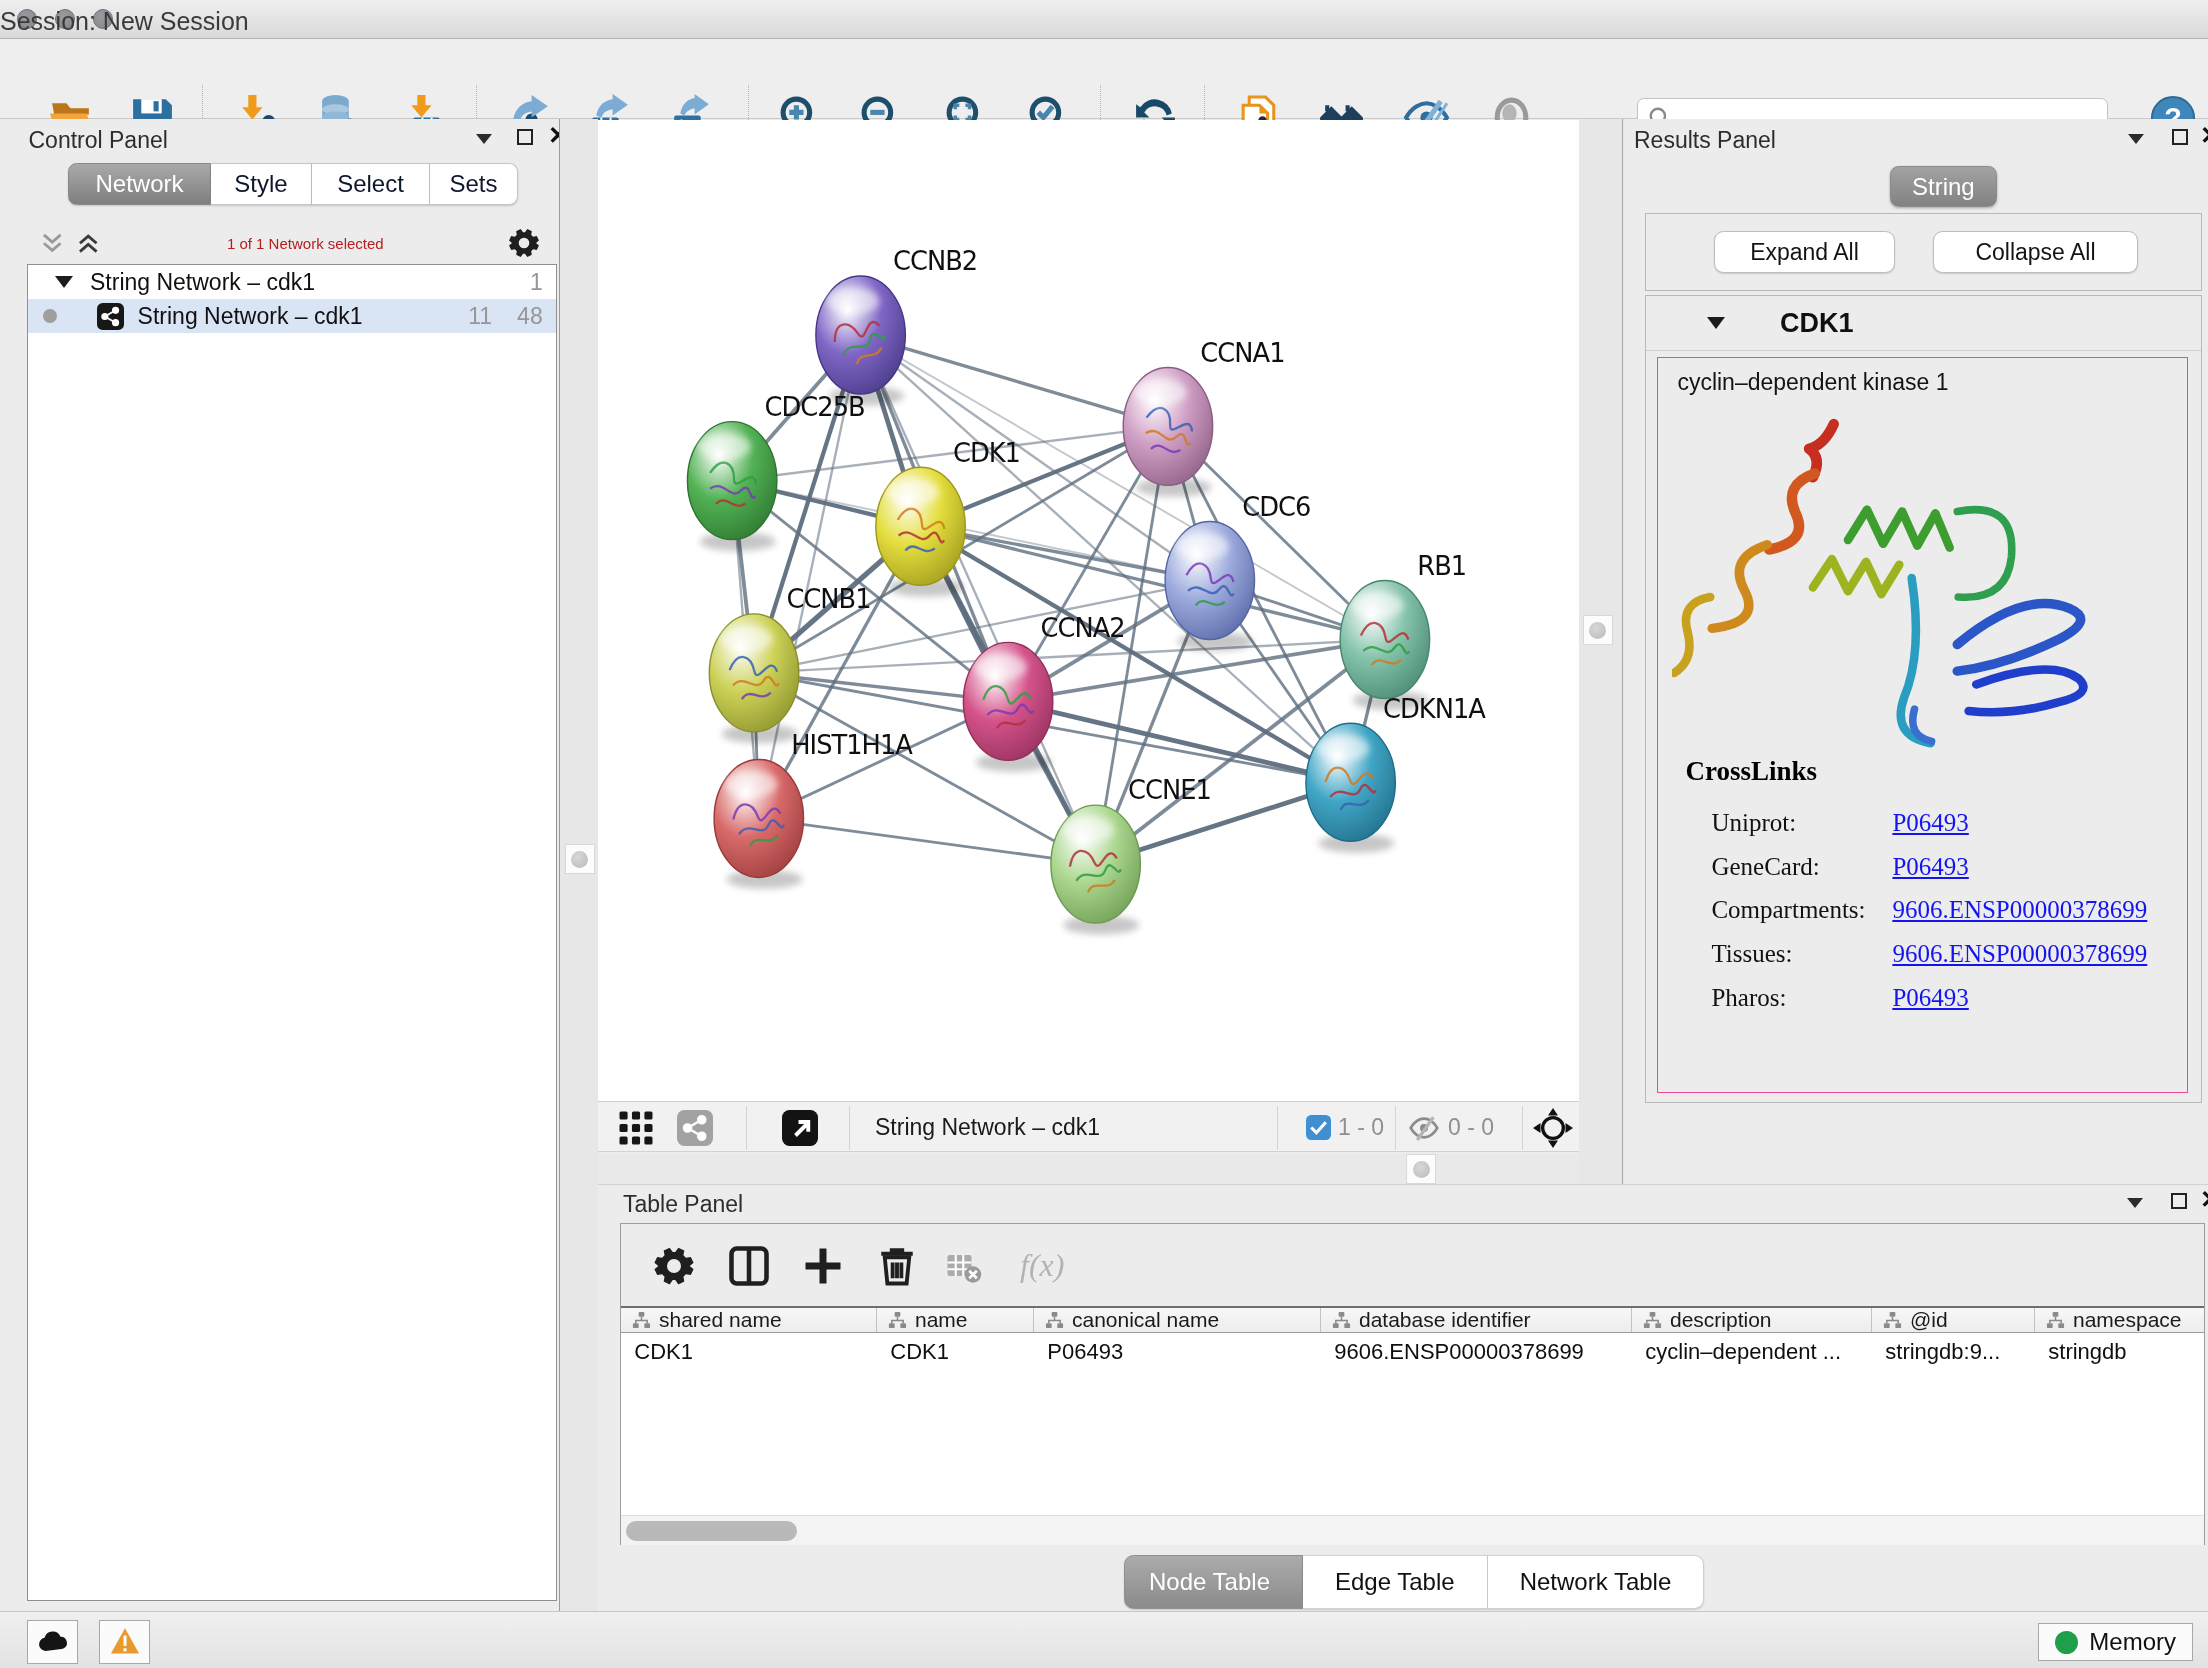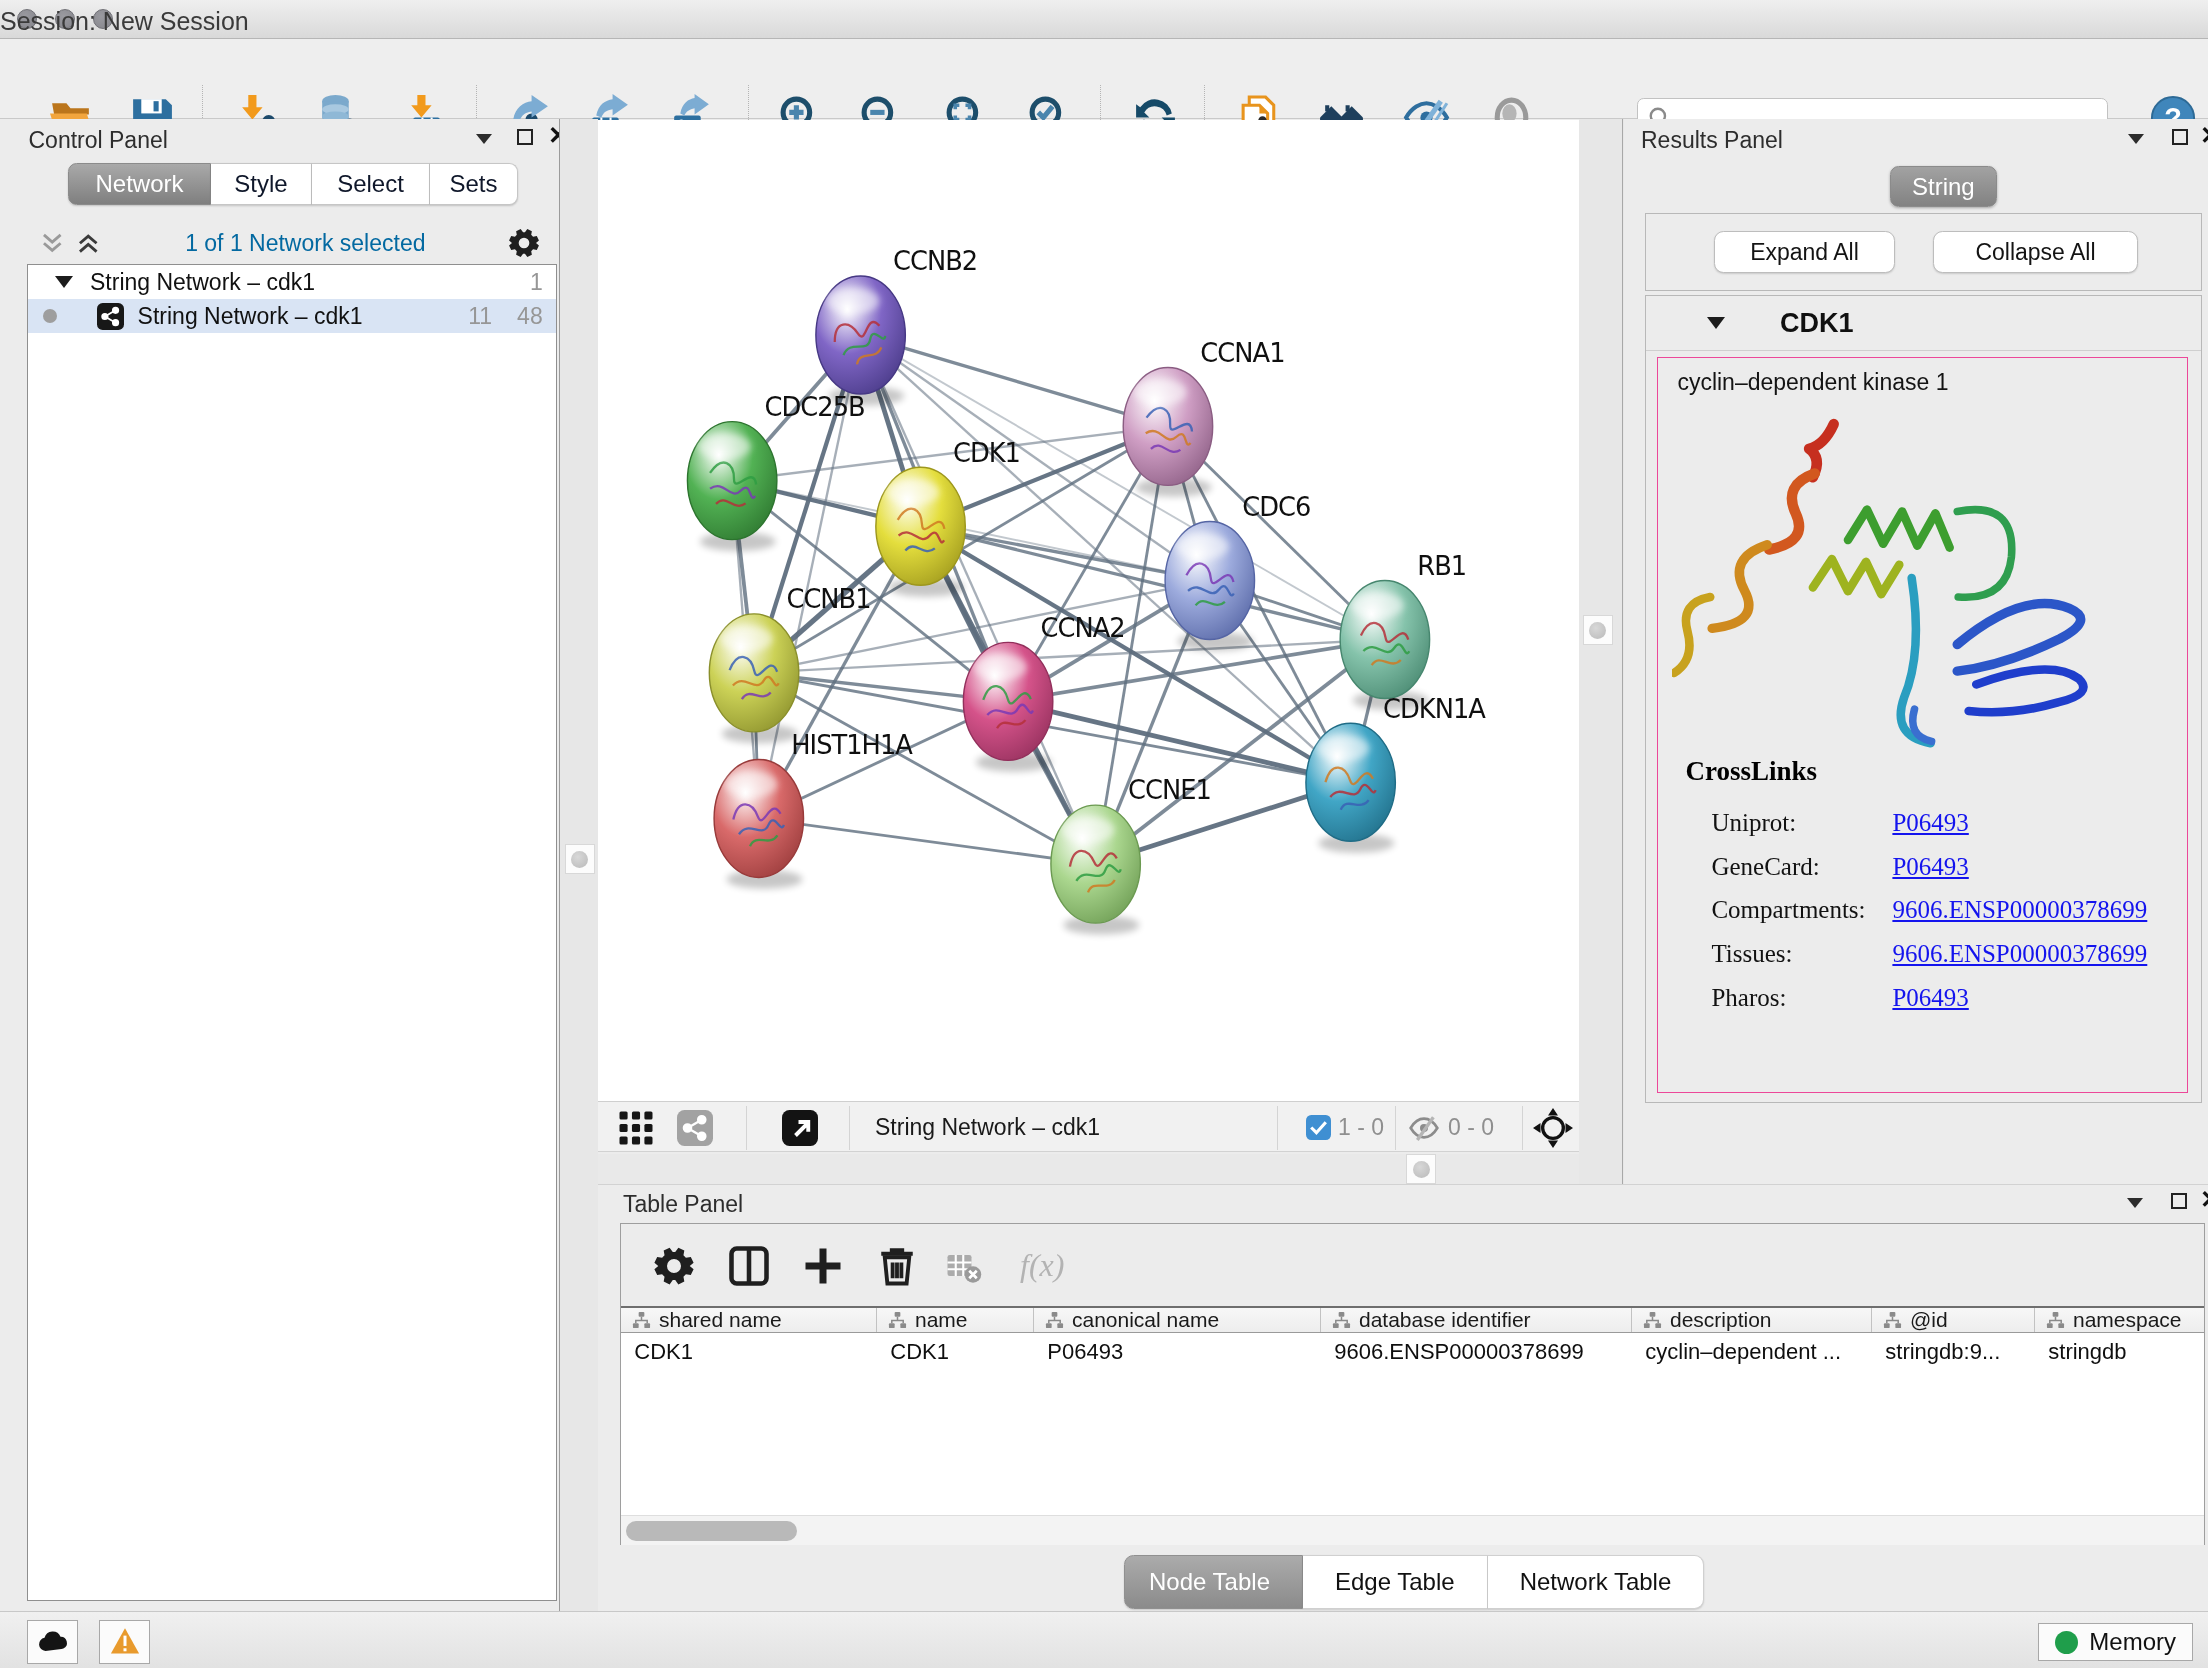--- a/index.html
+++ b/index.html
@@ -35,21 +35,21 @@
   
   #control-panel { left:0; top:119px; width:559px; height:1492px; background:#ececec; }
   .seg-tabs { position:absolute; display:flex; }
   .seg-tab { height:42px; display:flex; align-items:center; justify-content:center;
     font-size:24px; background:#ffffff; color:#0f172a; border:1px solid #c6c6c6; border-left:none;
     cursor:pointer; box-shadow:0 1px 1.9px rgba(0,0,0,.18); }
   .seg-tab.first { border-radius:8.6px 0 0 8.6px; border-left:1px solid #c6c6c6; }
   .seg-tab.last { border-radius:0 8.6px 8.6px 0; }
   .seg-tab.selected { background:linear-gradient(#a9a9a9,#7f7f7f); color:#ffffff; border-color:#8b8b8b; }
   #cp-subhead { position:absolute; left:0; top:103px; width:559px; height:42px; display:flex; align-items:center; }
-  #cp-status { font-size:23px; color:#0369a1; }
+  #cp-status { font-size:15px; color:#b91c1c; }
   #tree-box { position:absolute; left:27px; top:145px; width:530px; height:1337px;
     background:#ffffff; border:1.9px solid #8f8f8f; }
   .tree-row { position:relative; width:100%; height:34px; display:flex; align-items:center; font-size:23px; color:#111; }
   .tree-row.selected { background:#d9e4f4; }
   .tree-count { color:#969696; }
   .tri-down { width:0; height:0; border-left:9.5px solid transparent; border-right:9.5px solid transparent;
     border-top:12.4px solid #1c1c1c; }
   .gray-dot { width:14.3px; height:14.3px; border-radius:50%; background:#9e9e9e; }
 
   
@@ -652,21 +652,21 @@
       <path d="M12 0l3 4.5H9zM12 24l3-4.5H9zM0 12l4.5-3v6zM24 12l-4.5-3v6z" fill="#111"></path>
     </svg>
 </div>
 <div id="net-hdivider" class="abs">
   <span class="divider-handle" style="left:808px;top:0px">
       <i></i>
     </span>
 </div>
 
 <div id="results-panel" class="abs">
-  <div style="position:absolute;left:17px;top:7.6px" class="panel-title">Results Panel</div>
+  <div style="position:absolute;left:10px;top:7.6px" class="panel-title">Results Panel</div>
   <span class="pnl-arrow" style="position:absolute;left:504px;top:15px"></span>
   <span class="pnl-float" style="position:absolute;left:548px;top:9.5px"></span>
   <span class="pnl-x" style="position:absolute;left:576px;top:7.6px">✕</span>
 
   <span id="string-tab">String</span>
 
   <div class="res-box" style="top:94px;height:78px">
     <button class="res-btn" style="left:68px;width:181px;top:17px">Expand All</button>
     <button class="res-btn" style="left:287px;width:205px;top:17px">Collapse All</button>
   </div>

